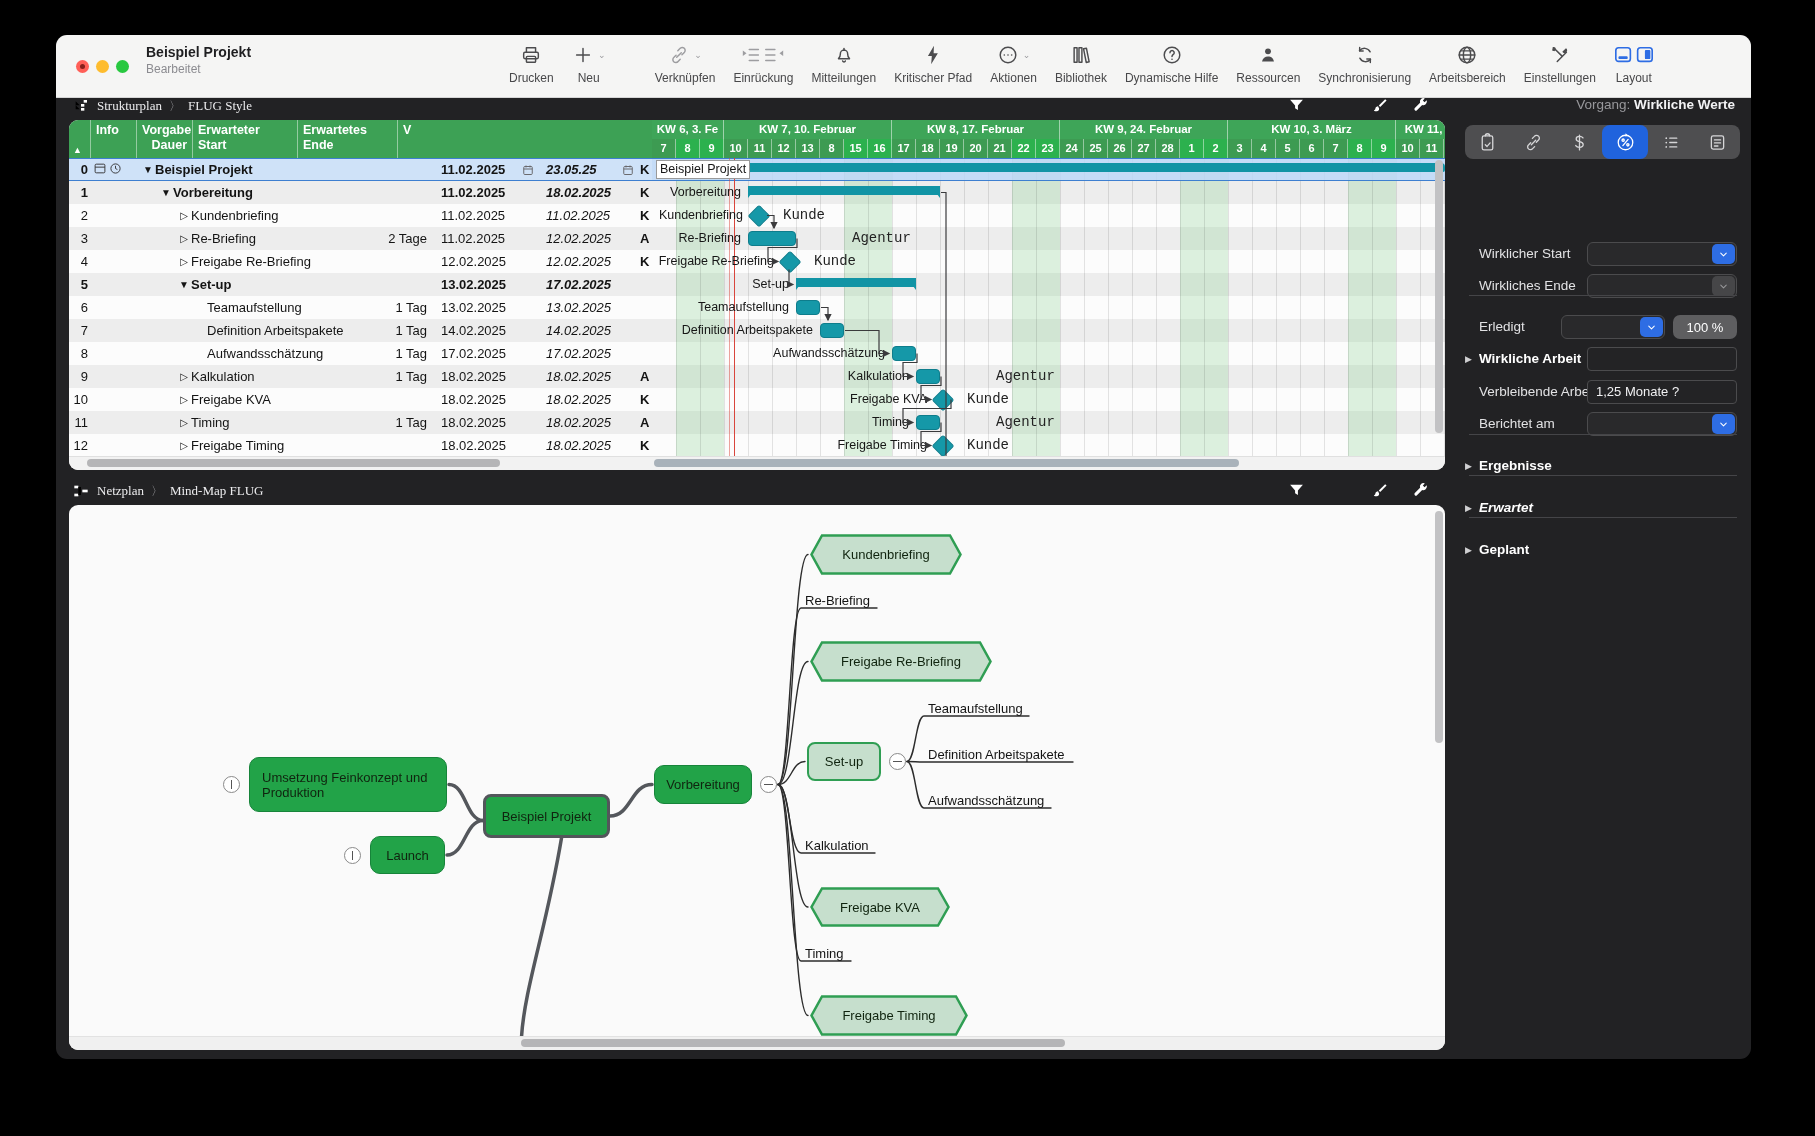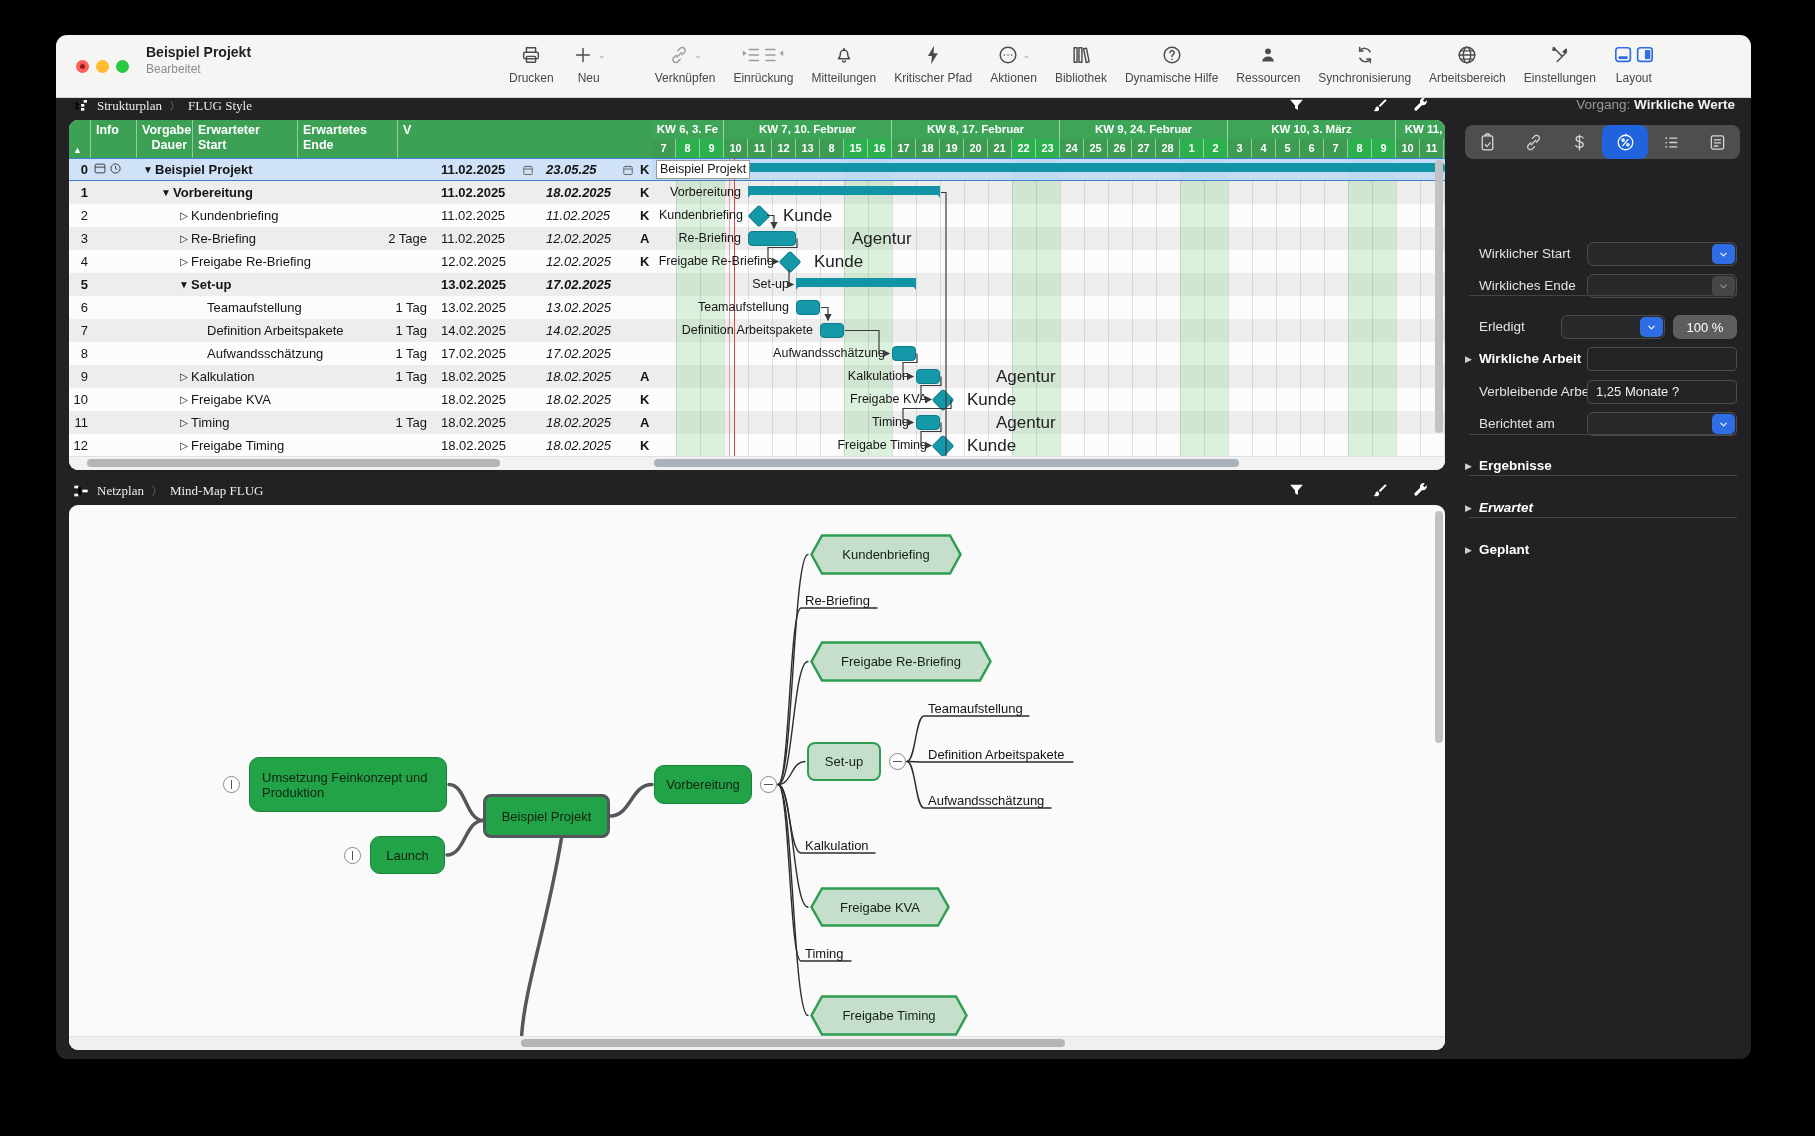--- a/index.html
+++ b/index.html
@@ -65,21 +65,21 @@
   .gday.we{background:#2cb14e;}
   #gbody{position:absolute;left:0;top:38px;width:793px;height:299px;
     background:repeating-linear-gradient(#fcfcfc 0 23px,#ededed 23px 46px);}
   .we-col{position:absolute;top:0;bottom:0;width:24px;background:rgba(110,200,120,.22);}
   .gcol-line{position:absolute;top:0;bottom:0;width:1px;background:rgba(0,0,0,.10);}
   #gsel{position:absolute;left:0;top:0;width:100%;height:23px;background:rgba(187,214,246,.85);
     border-top:1px solid #3d7fd0;border-bottom:1px solid #3d7fd0;box-sizing:border-box;}
   .redline{position:absolute;top:0;bottom:0;}
   .gtask-label{position:absolute;height:23px;line-height:23px;font-size:12.5px;color:#161616;white-space:nowrap;}
   .gtask-label.edge{background:#fff;border:1px solid #9a9a9a;height:17px;line-height:16px;top:2px;padding:0 3px;}
-  .gres-label{position:absolute;height:35px;line-height:23px;font-size:17px;color:#222;white-space:nowrap;}
+  .gres-label{position:absolute;height:35px;line-height:23px;font-size:14px;color:#222;white-space:nowrap;font-family:Liberation Mono, monospace;}
   .gbar{position:absolute;height:15px;background:#1598a8;border:1px solid #0e7d8c;border-radius:4px;box-sizing:border-box;}
   .gms{position:absolute;width:14px;height:14px;background:#1598a8;border:1px solid #0e7d8c;border-radius:2px;transform:rotate(45deg);}
   .gsum{position:absolute;height:9px;background:#1194a5;border-radius:4px 4px 2px 2px;}
   .gcap{position:absolute;width:0;height:0;border-top:12px solid #1194a5;}
   .gcap.l{border-right:9px solid transparent;}
   .gcap.r{border-left:9px solid transparent;}
   #gvscroll{position:absolute;right:2px;top:40px;width:8px;height:273px;background:#c2c2c4;border-radius:4px;}
   
   #p1scroll{position:absolute;left:0;bottom:0;width:100%;height:13px;background:#f2f2f2;border-top:1px solid #e0e0e0;}
   .hthumb{position:absolute;top:2px;height:8px;background:#b5b5b7;border-radius:4px;}

